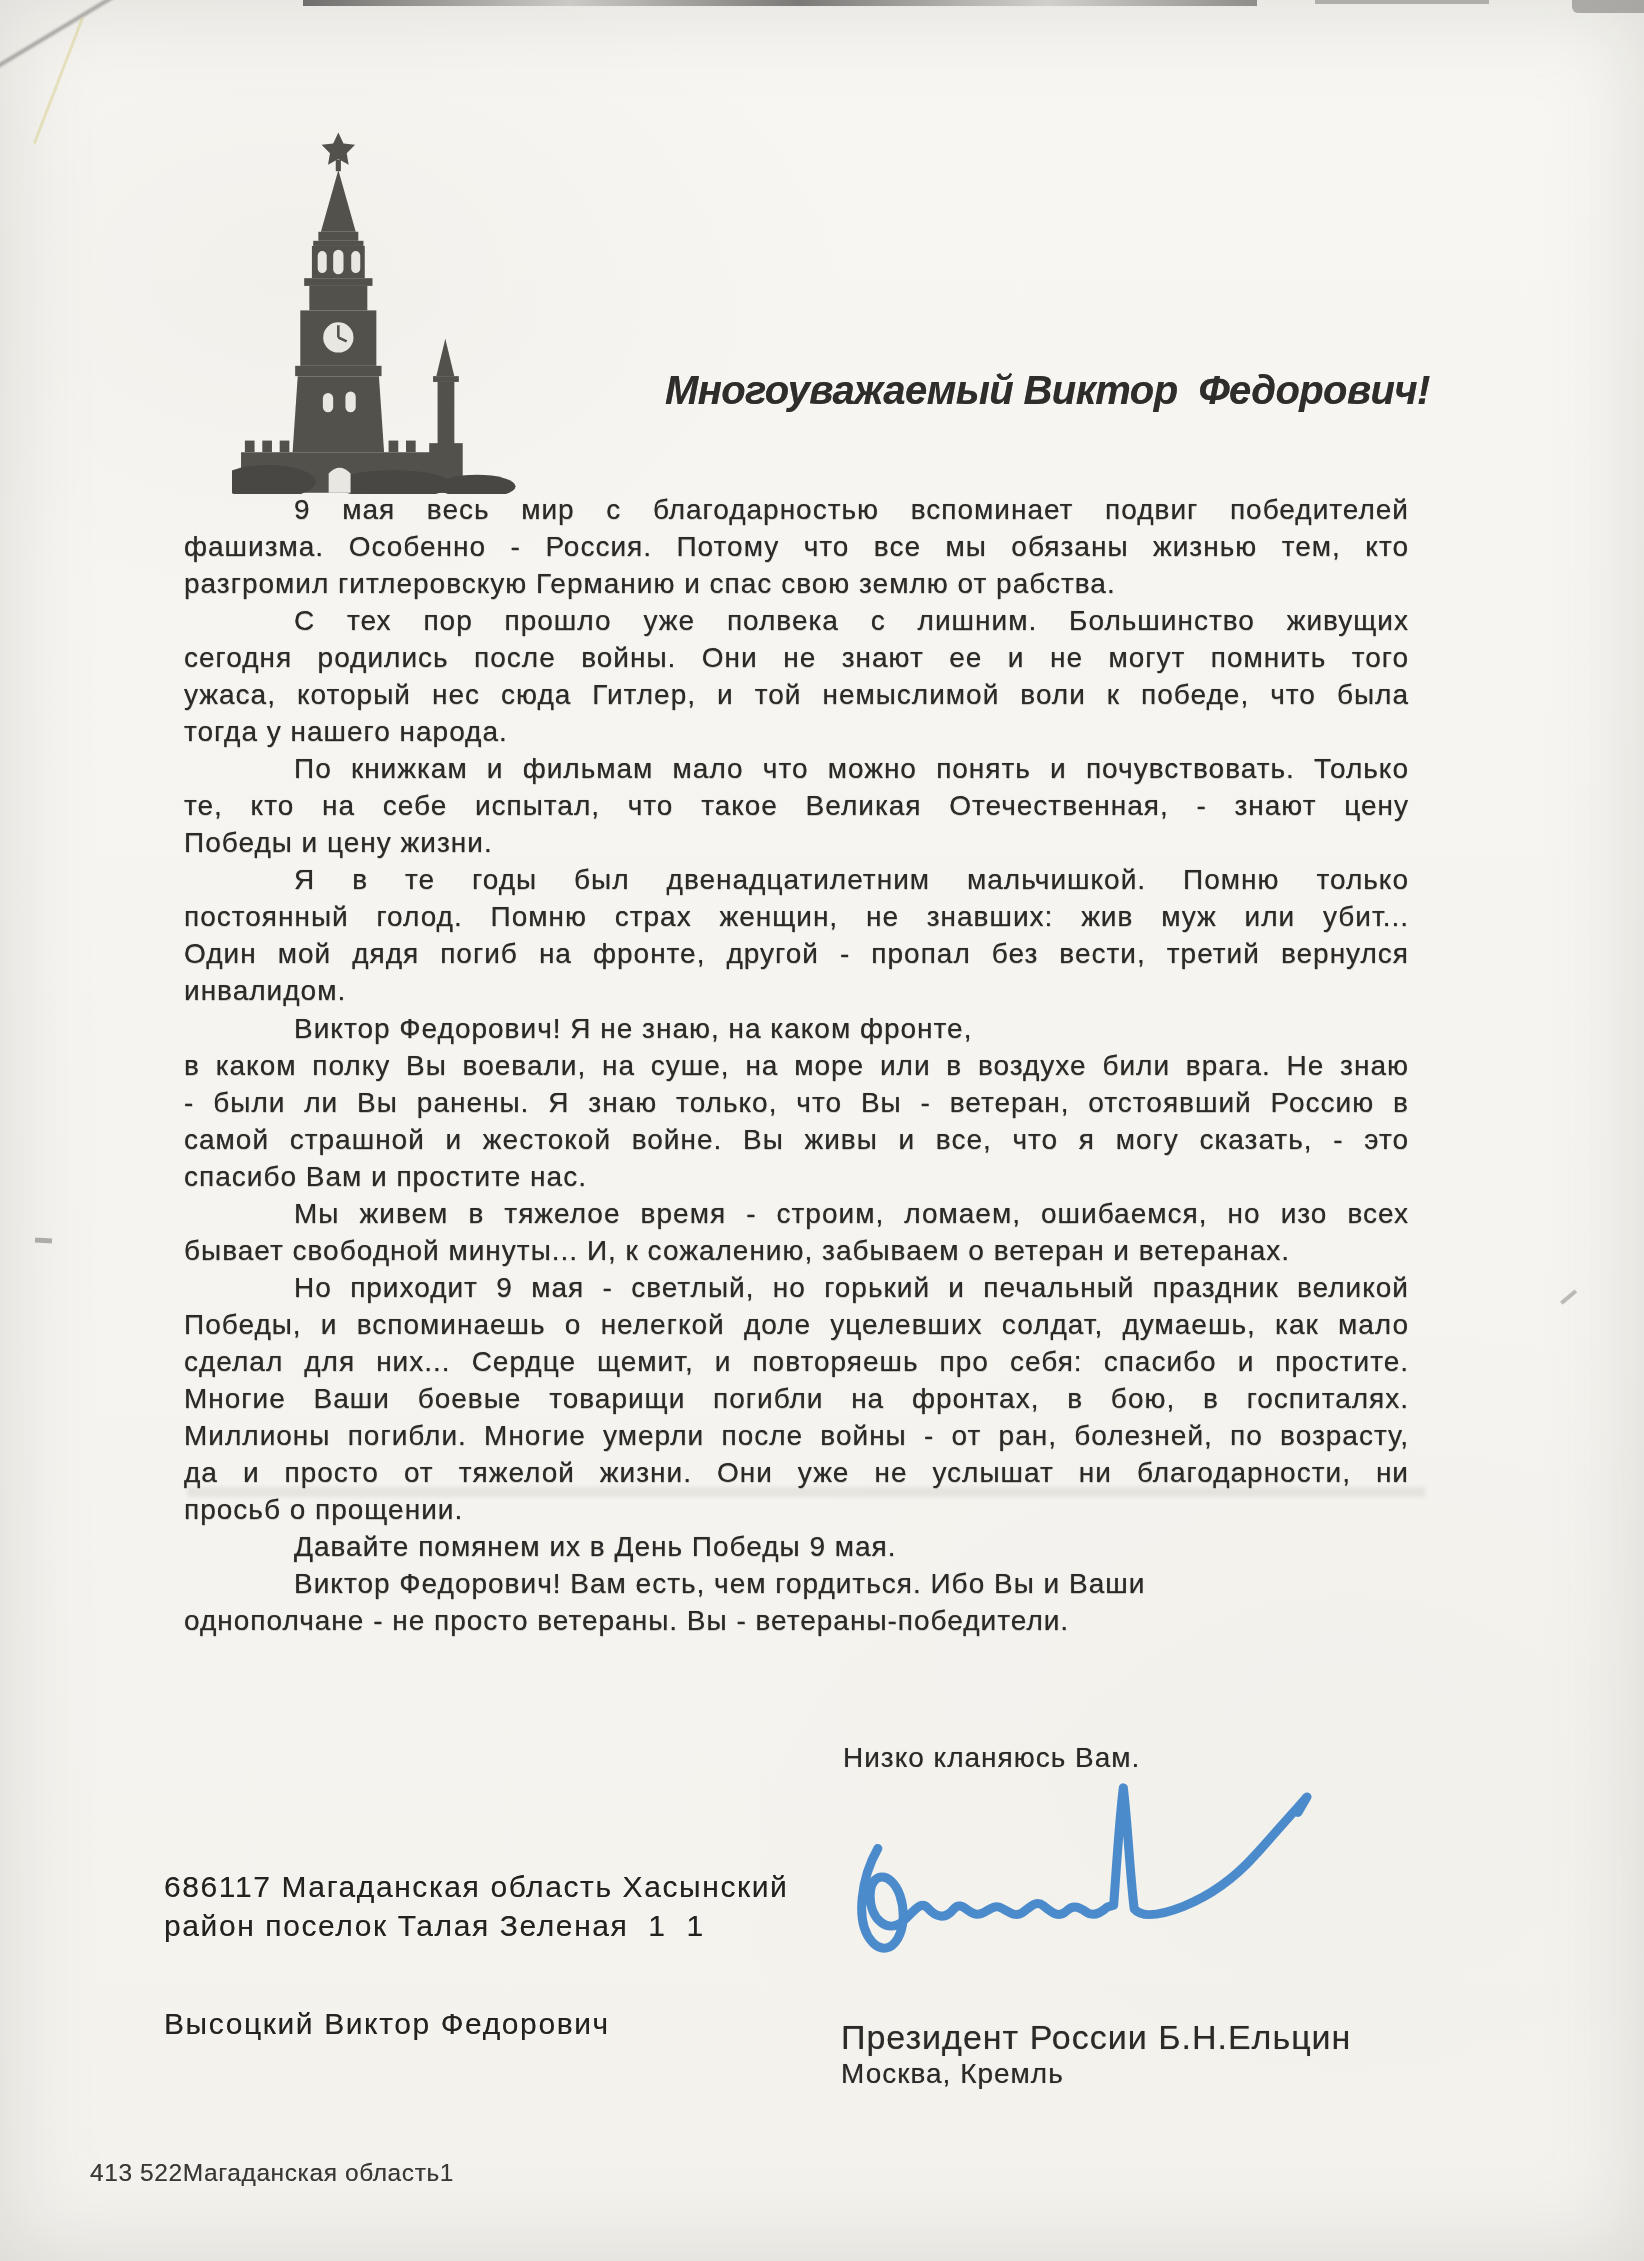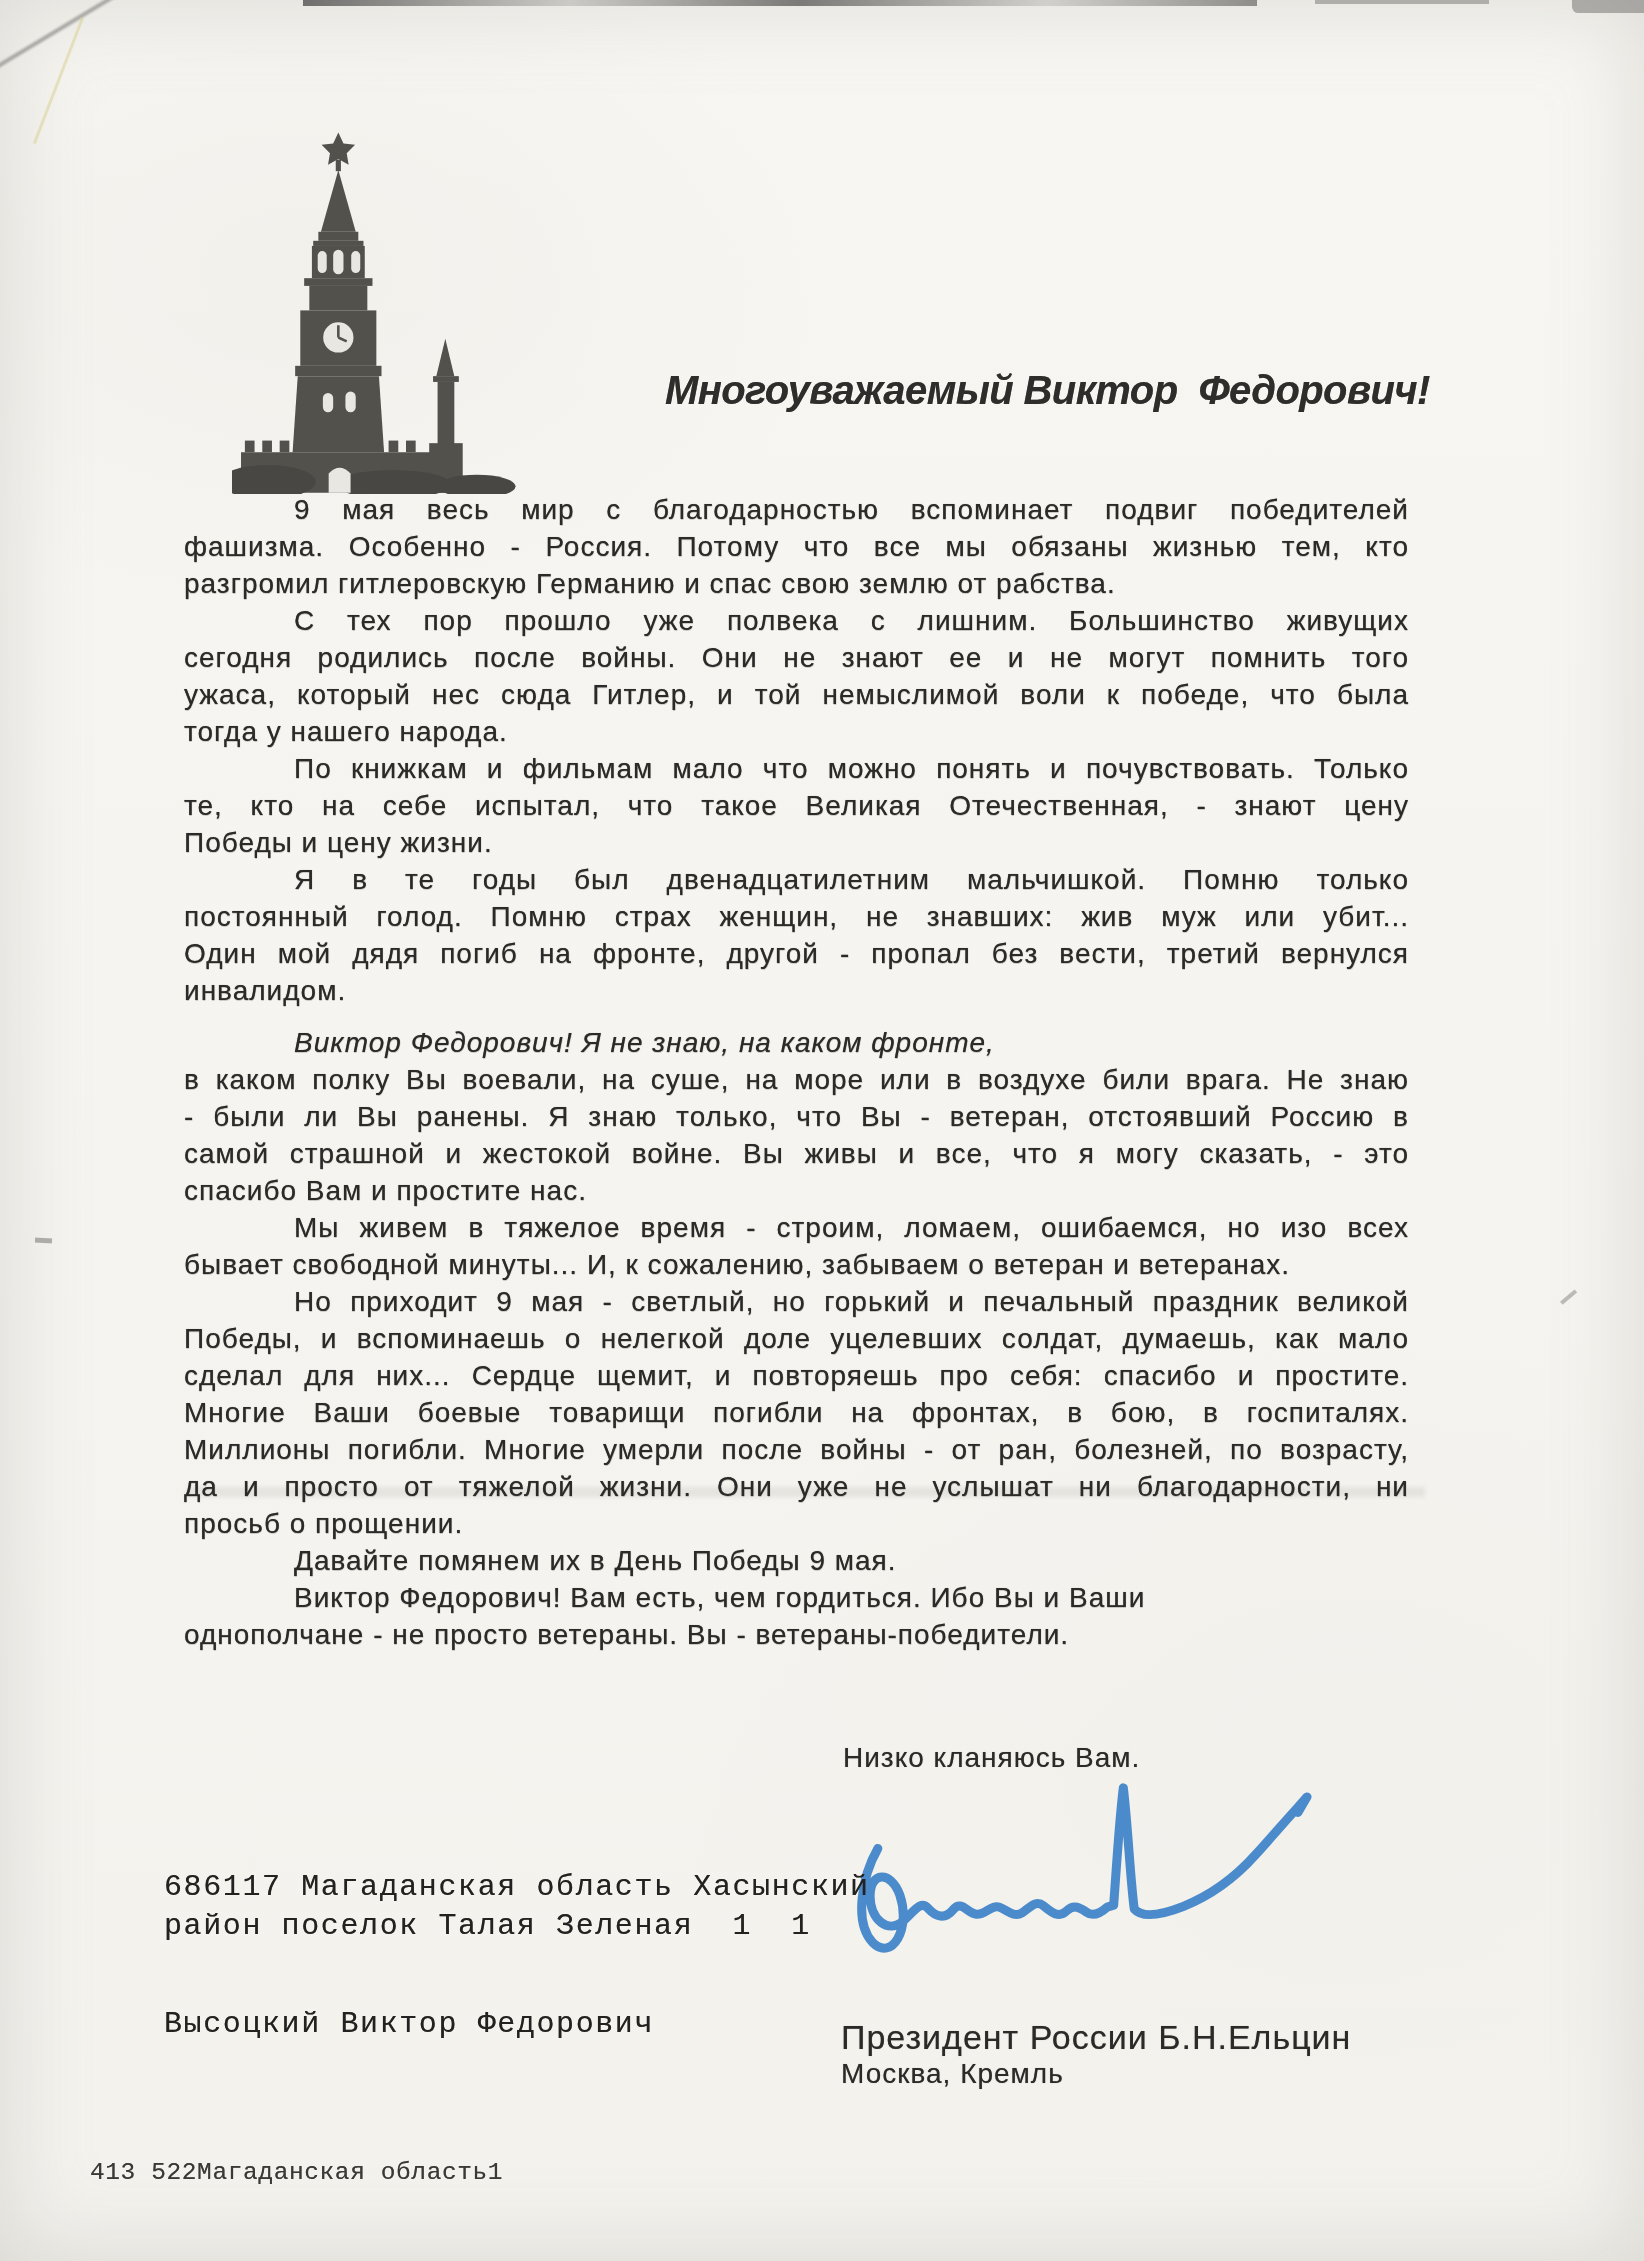--- a/index.html
+++ b/index.html
@@ -24,29 +24,29 @@
   }
   
   .body-block{position:absolute; left:184px; top:491px; width:1225px;}
   .bline{
     height:37px; line-height:37px; font-size:28px; letter-spacing:1px;
     text-align:justify; text-align-last:left; white-space:normal;
     color:#2b2a28; text-shadow:0 0 0.7px rgba(43,42,40,.62), 0.3px 0.5px 0 rgba(43,42,40,.18);
   }
   .bline.j{text-align-last:justify;}
   .bline.first{text-indent:110px;}
-  .bline.gap{margin-top:15px;font-style:italic;}
+  .bline.gap{margin-top:1px;}
   
   .salutation{
     position:absolute; left:843px; top:1742px; font-size:28px; letter-spacing:1px;
     text-shadow:0 0 0.7px rgba(43,42,40,.6); white-space:nowrap;
   }
   .signature{position:absolute; left:825px; top:1753px; width:509px; height:216px;}
   
-  .serif{font-family:Liberation Mono, monospace; color:#232220;
+  .serif{font-family:Liberation Sans, sans-serif; color:#232220;
     text-shadow:0 0 0.6px rgba(35,34,32,.5);}
   .addr1{position:absolute; left:164px; top:1870px; font-size:30px; letter-spacing:1.6px; white-space:nowrap;}
   .addr2{position:absolute; left:164px; top:1909px; font-size:30px; letter-spacing:1.6px; white-space:nowrap;}
   .recipient-name{position:absolute; left:164px; top:2007px; font-size:30px; letter-spacing:1.6px; white-space:nowrap;}
   .sender1{position:absolute; left:841px; top:2018px; font-size:34px; letter-spacing:1px;
     text-shadow:0 0 0.7px rgba(43,42,40,.6); white-space:nowrap;}
   .sender2{position:absolute; left:841px; top:2058px; font-size:28px; letter-spacing:1px;
     text-shadow:0 0 0.7px rgba(43,42,40,.6); white-space:nowrap;}
   .footer-code{position:absolute; left:90px; top:2159px; font-size:24.5px; letter-spacing:0.6px;
     color:#3a3936; white-space:nowrap;}

